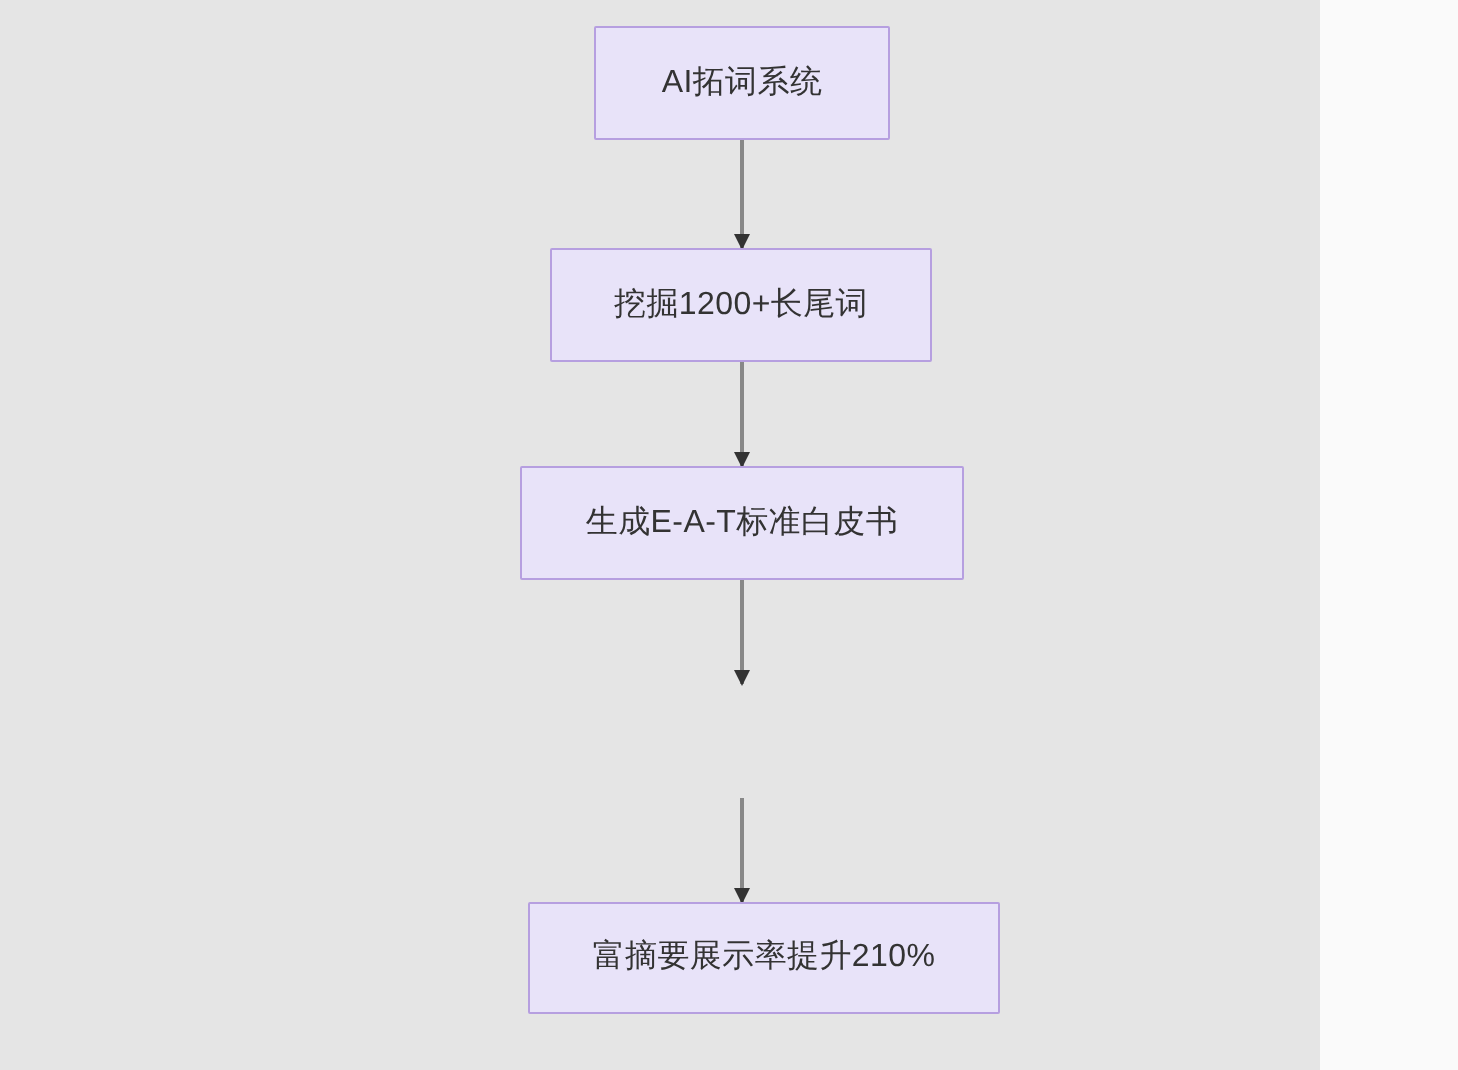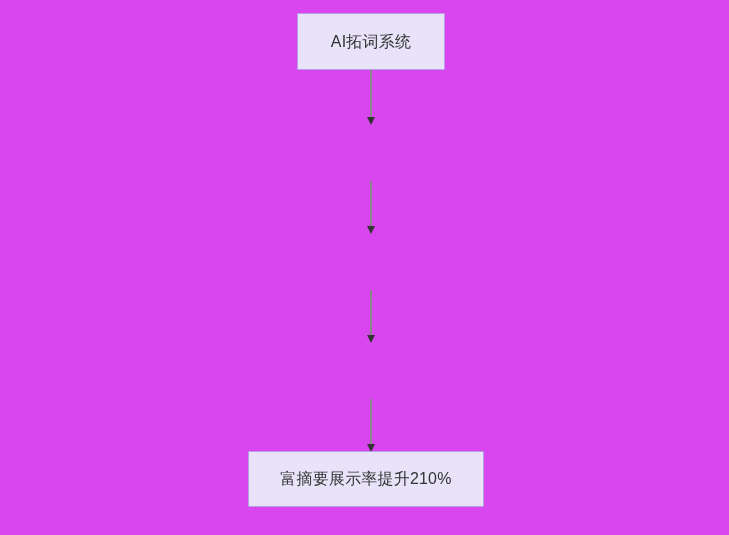--- a/index.html
+++ b/index.html
@@ -10,23 +10,23 @@
     overflow: hidden;
   }
 
   body {
     background: #fafafa;
     font-family: "Liberation Sans", "DejaVu Sans", sans-serif;
   }
 
   #flowchart-canvas {
     position: relative;
-    width: 729px;
+    width: 660px;
     height: 535px;
-    background: #d946ef;
+    background: #e5e5e5;
   }
 
   
   .node {
     position: absolute;
     background: #e8e3f9;
     border: 1.5px solid #b69fe0;
     border-radius: 1px;
     display: flex;
     align-items: center;
@@ -42,21 +42,21 @@
   .node-label {
     display: block;
     color: #333333;
   }
 
   
   #node-0 { left: 297px; top: 13px;  width: 148px; height: 57px; }
   #node-1 { left: 275px; top: 124px; width: 191px; height: 57px; }
   #node-2 { left: 260px; top: 233px; width: 222px; height: 57px; }
   #node-3 { left: 264px; top: 342px; width: 215px; height: 57px; }
-  #node-4 { left: 248px; top: 451px; width: 236px; height: 56px; }
+  #node-4 { left: 264px; top: 451px; width: 236px; height: 56px; }
 
   
   .edge {
     position: absolute;
     left: 367px;            
     width: 8px;
   }
 
   .edge-line {
     position: absolute;
@@ -90,26 +90,32 @@
 
   <div class="node" id="node-0">
     <span class="node-label">AI拓词系统</span>
   </div>
 
   <div class="edge" id="edge-0">
     <div class="edge-line"></div>
     <div class="edge-head"></div>
   </div>
 
+  <div class="node" id="node-1">
+    <span class="node-label">挖掘1200+长尾词</span>
+  </div>
 
   <div class="edge" id="edge-1">
     <div class="edge-line"></div>
     <div class="edge-head"></div>
   </div>
 
+  <div class="node" id="node-2">
+    <span class="node-label">生成E-A-T标准白皮书</span>
+  </div>
 
   <div class="edge" id="edge-2">
     <div class="edge-line"></div>
     <div class="edge-head"></div>
   </div>
 
 
   <div class="edge" id="edge-3">
     <div class="edge-line"></div>
     <div class="edge-head"></div>

